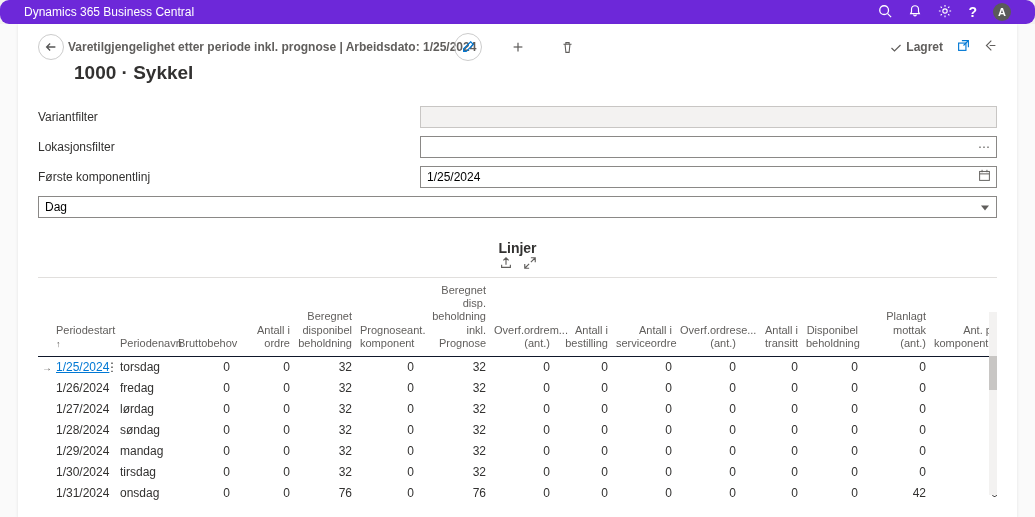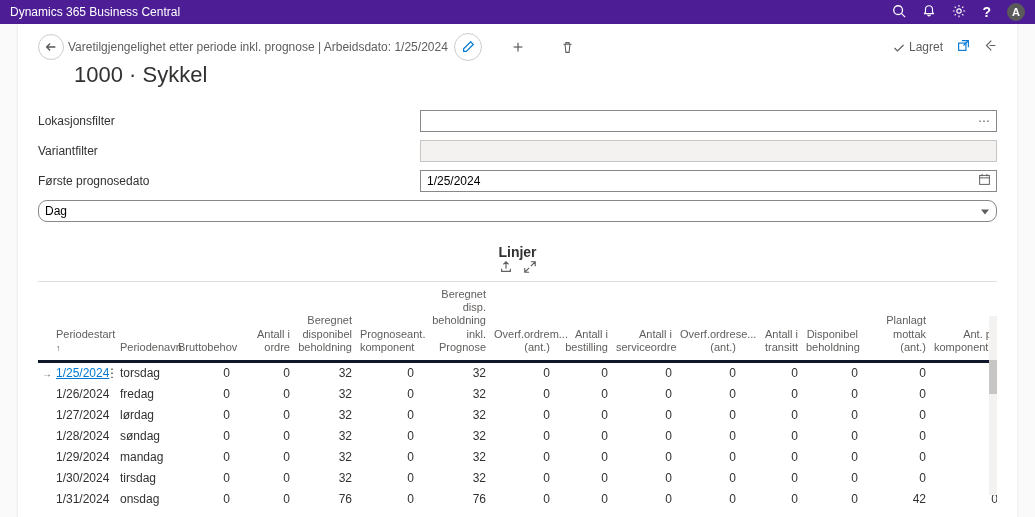--- a/index.html
+++ b/index.html
@@ -1,51 +1,51 @@
 <!DOCTYPE html>
 <html><head>
 <meta charset="utf-8">
 <style>
 * { box-sizing: border-box; margin: 0; padding: 0; }
 body { font-family: "Segoe UI", Arial, sans-serif; font-size: 12px; background: #f3f2f1; color: #323130; overflow: hidden; }
-.topbar { height: 24px; background: #4c1d95; color: #fff; display: flex; align-items: center; padding: 0 10px; font-size: 12px; }
+.topbar { height: 24px; background: #6d28d9; color: #fff; display: flex; align-items: center; padding: 0 24px; font-size: 12px; border-radius: 9px; }
 .topbar-title { flex: 1; }
 .topbar-icons { display: flex; gap: 16px; align-items: center; }
 .topbar-icons span { cursor: pointer; }
 .topbar-avatar { width: 18px; height: 18px; border-radius: 50%; background: #5a5a5a; display: flex; align-items: center; justify-content: center; font-size: 11px; font-weight: 600; }
 .page-wrap { background: #fafafa; margin: 0; padding: 0 18px; height: calc(517px - 24px); }
 .page-card { background: #fff; height: 100%; box-shadow: 0 1px 3px rgba(0,0,0,0.1); padding: 10px 20px 8px 20px; display: flex; flex-direction: column; }
-.header-row { display: flex; align-items: center; gap: 4px; position: relative; }
+.header-row { display: flex; align-items: center; gap: 4px; position: relative; font-weight: bold; }
 .back-btn { width: 26px; height: 26px; border: 1px solid #ccc; border-radius: 50%; display: flex; align-items: center; justify-content: center; cursor: pointer; color: #555; font-size: 14px; }
 .breadcrumb { color: #605e5c; font-size: 12px; }
 .center-actions { position: absolute; left: 50%; transform: translateX(-50%); display: flex; gap: 22px; align-items: center; }
 .circ { width: 28px; height: 28px; border: 1px solid #ccc; border-radius: 50%; display: flex; align-items: center; justify-content: center; cursor: pointer; color: #0078d4; }
 .circ.plain { border: none; color: #605e5c; }
 .right-actions { margin-left: auto; display: flex; gap: 14px; align-items: center; color: #605e5c; font-size: 12px; }
 .saved { display: flex; align-items: flex-end; gap: 4px; }
-.page-title { font-size: 22px; font-weight: 400; color: #323130; margin: 2px 0 8px 36px; }
+.page-title { font-size: 19px; font-weight: 700; color: #323130; margin: 2px 0 8px 36px; }
 .action-link { display: flex; align-items: center; gap: 6px; color: #0078d4; cursor: pointer; font-size: 12px; margin: 4px 0 0 0; padding-bottom: 10px; border-bottom: 1px solid #e1dfdd; }
 .action-link svg { width: 14px; height: 14px; }
 .filters { margin-top: 14px; }
 .filter-row { display: flex; align-items: center; margin-bottom: 8px; }
 .filter-label { width: 382px; font-size: 12px; color: #323130; padding-left: 0; }
 .filter-input-wrap { flex: 1; position: relative; }
 .filter-input { width: 100%; height: 22px; border: 1px solid #8a8886; padding: 2px 26px 2px 6px; font-size: 12px; font-family: inherit; }
 .filter-input.disabled { background: #f3f2f1; border-color: #c8c6c4; }
 .input-suffix { position: absolute; right: 6px; top: 50%; transform: translateY(-50%); color: #605e5c; pointer-events: none; font-size: 12px; }
-select.filter-input { padding-right: 20px; appearance: none; background: #fff; border-radius: 9px; }
+select.filter-input { padding-right: 20px; appearance: none; background: #fff; }
 .select-wrap::after { content: ""; position: absolute; right: 8px; top: 50%; transform: translateY(-30%); border-left: 4px solid transparent; border-right: 4px solid transparent; border-top: 5px solid #605e5c; pointer-events: none; }
 .lines-section { margin-top: 10px; flex: 1; display: flex; flex-direction: column; min-height: 0; }
 .lines-header { display: flex; align-items: center; justify-content: space-between; padding: 4px 0; flex-direction: column; }
 .lines-title { font-size: 14px; font-weight: 600; color: #323130; }
 .lines-tools { display: flex; gap: 10px; color: #605e5c; }
 .table-wrap { flex: 1; overflow: hidden; border-top: 1px solid #e1dfdd; position: relative; }
 .table-scroll { height: 100%; overflow-y: auto; padding-right: 8px; }
 table { border-collapse: collapse; width: 100%; table-layout: fixed; }
-th { font-weight: 400; font-size: 11px; color: #605e5c; text-align: right; padding: 6px 4px; vertical-align: bottom; border-bottom: 3px solid #0f172a; line-height: 1.2; }
+th { font-weight: 400; font-size: 11px; color: #605e5c; text-align: right; padding: 6px 4px; vertical-align: bottom; border-bottom: 1px solid #0f172a; line-height: 1.2; }
 th.left { text-align: left; }
 td { font-size: 12px; padding: 3px 4px; text-align: right; color: #323130; border-bottom: 1px solid transparent; height: 15px; }
 td.left { text-align: left; }
 .row-handle { width: 14px; text-align: center; color: #888; }
 .row-more { width: 14px; text-align: center; }
 .first-date { color: #0078d4; text-decoration: underline; cursor: pointer; }
 .arrow-sel { color: #605e5c; font-size: 10px; }
 .sort-arrow { font-size: 9px; }
 .vscroll-overlay { position: absolute; right: 0; top: 34px; width: 8px; bottom: 14px; background: #f3f2f1; }
 .vscroll-thumb { position: absolute; right: 0; top: 78px; width: 8px; height: 34px; background: #c8c6c4; }
@@ -116,34 +116,34 @@
               <path d="M9 2 3 8l6 6M7 8h7"></path>
             </svg></span>
       </div>
     </div>
 
     <div class="page-title">1000 · Sykkel</div>
 
 
     <div class="filters">
       <div class="filter-row">
+        <div class="filter-label">Variantfilter</div>
+        <div class="filter-input-wrap">
+          <input class="filter-input disabled" disabled="" style="">
+        </div>
+      </div>
+      <div class="filter-row">
         <div class="filter-label">Lokasjonsfilter</div>
         <div class="filter-input-wrap">
           <input class="filter-input" style="">
           <div class="ellipsis-box">⋯</div>
         </div>
       </div>
       <div class="filter-row">
-        <div class="filter-label">Variantfilter</div>
-        <div class="filter-input-wrap">
-          <input class="filter-input disabled" disabled="" style="">
-        </div>
-      </div>
-      <div class="filter-row">
-        <div class="filter-label">Første prognosedato</div>
+        <div class="filter-label">Første komponentlinj</div>
         <div class="filter-input-wrap">
           <input class="filter-input" value="1/25/2024" style="">
           <span class="input-suffix"><svg width="13" height="13" viewBox="0 0 16 16" fill="none" stroke="currentColor" stroke-width="1.2">
                 <rect x="2" y="3" width="12" height="11"></rect>
                 <line x1="2" y1="6" x2="14" y2="6"></line>
                 <line x1="5" y1="1" x2="5" y2="4"></line>
                 <line x1="11" y1="1" x2="11" y2="4"></line>
               </svg></span>
         </div>
       </div>

